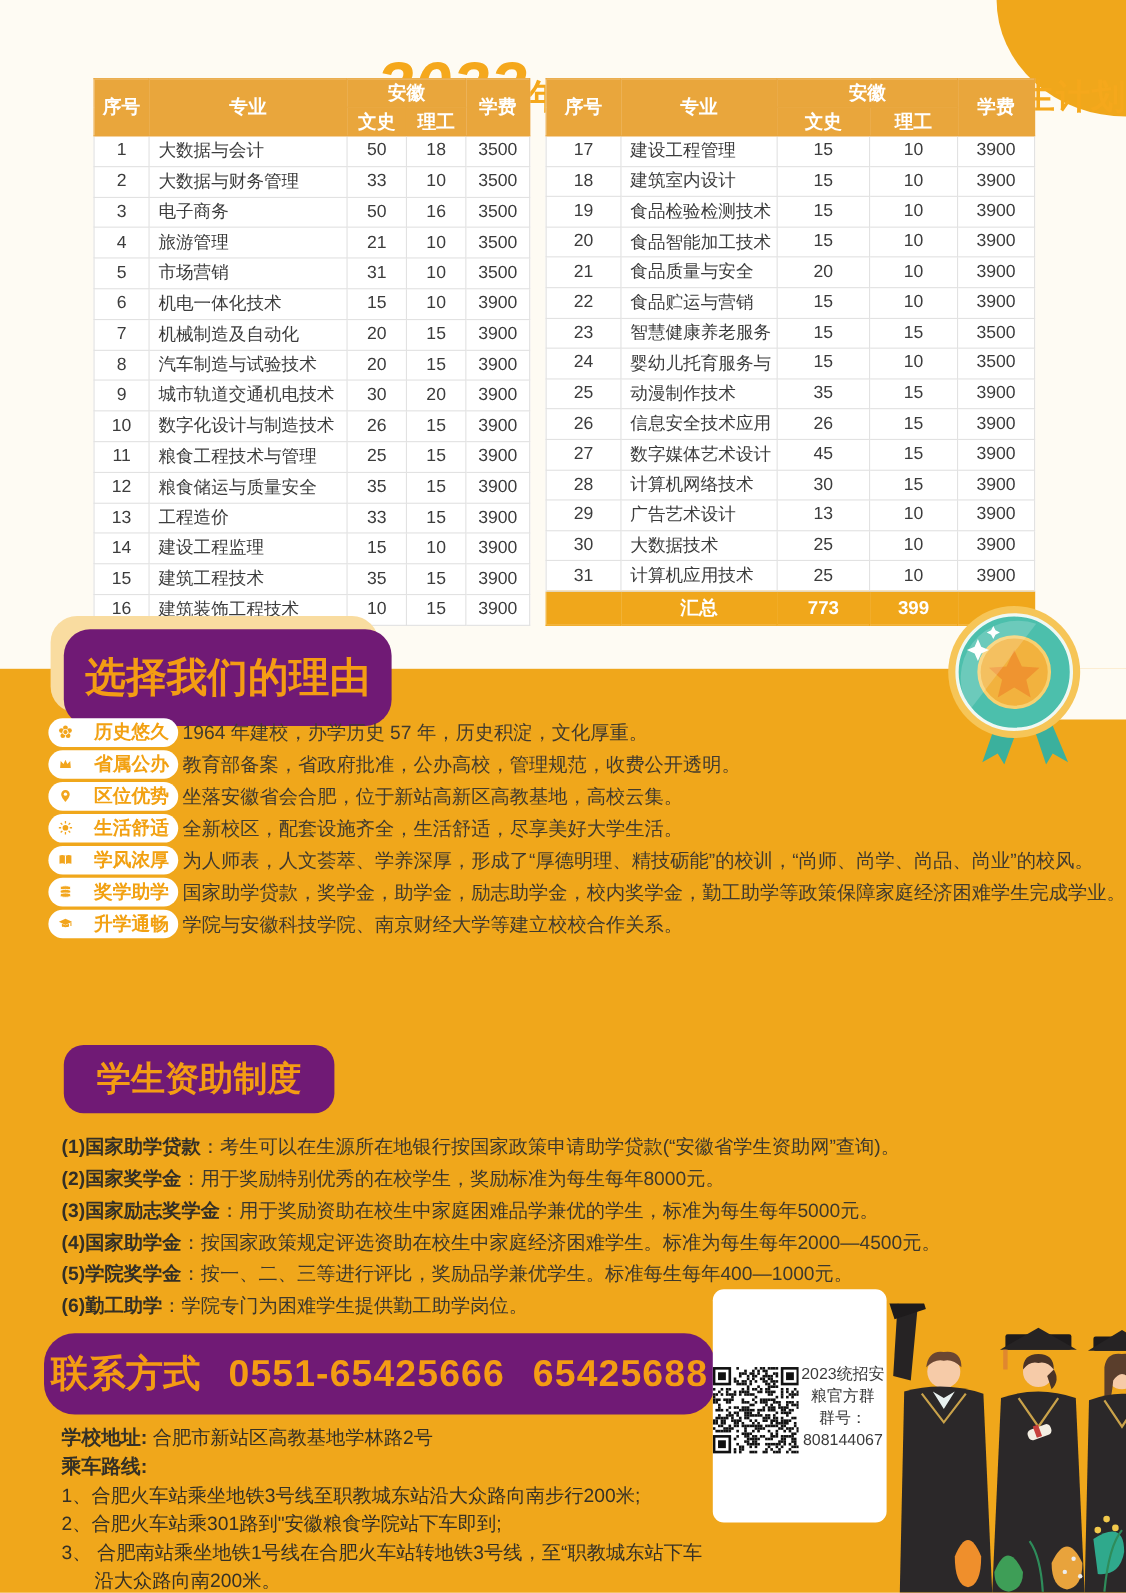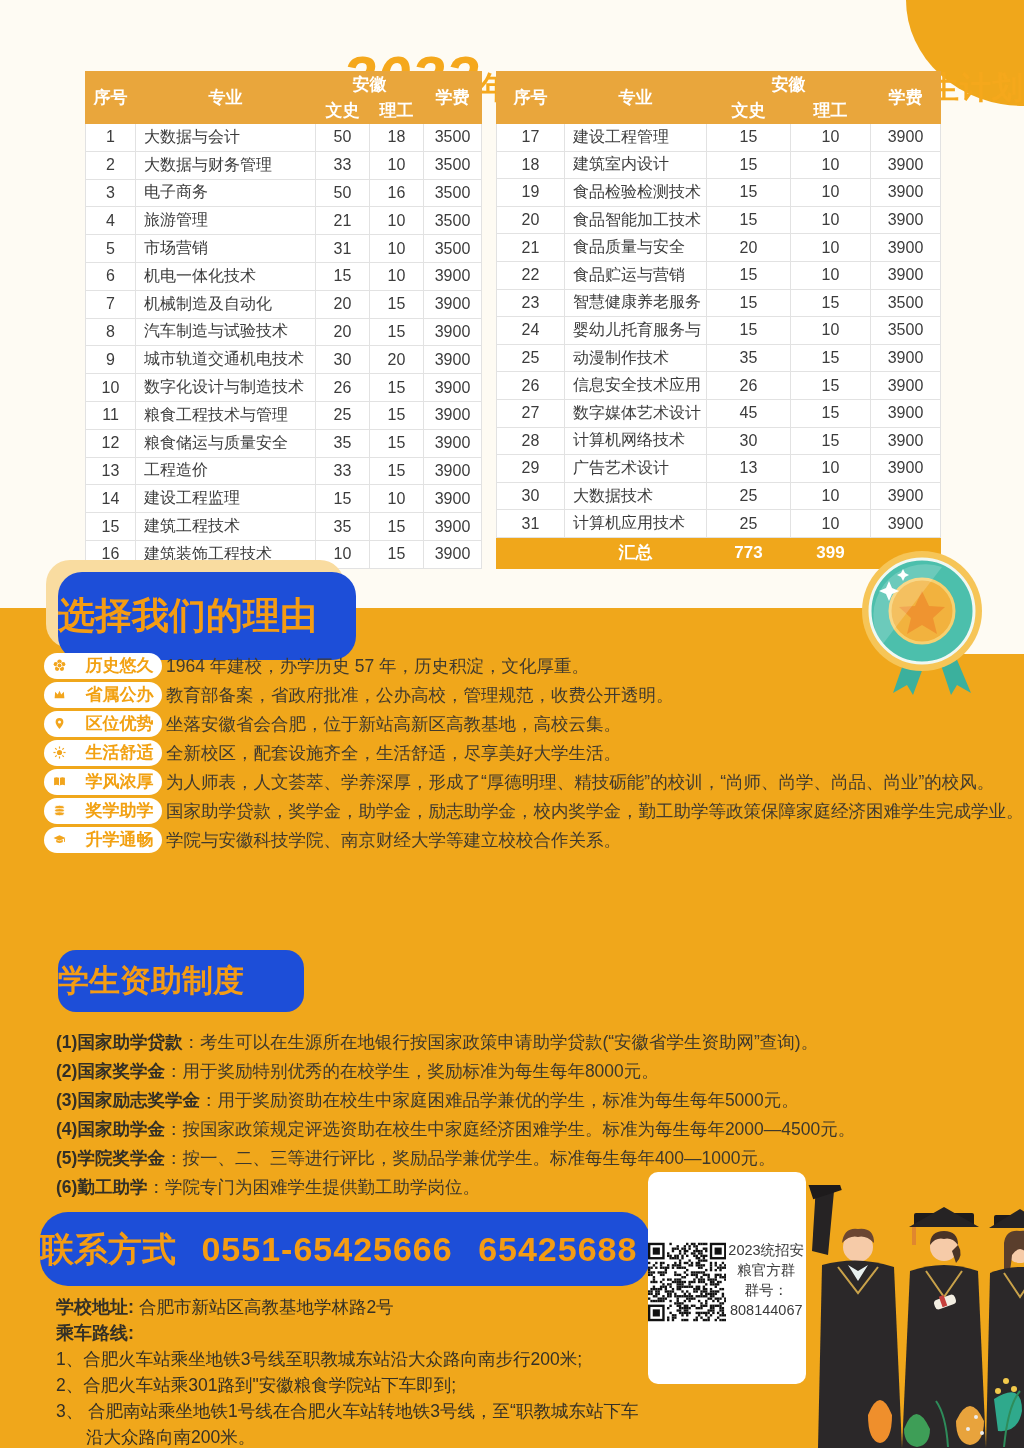--- a/index.html
+++ b/index.html
@@ -20,21 +20,21 @@
   table{border-collapse:collapse;background:#fff;table-layout:fixed;}
   th{background:#E9A63C;color:#fff;font-size:17px;font-weight:bold;border:1px solid #E9A63C;padding:1px 2px;}
   td{border:1px solid #E2E2E2;font-size:16px;color:#3C3C3C;height:26.6px;padding:0 3px;background:#fff;}
   .c-no,.c-num{text-align:center;}
   .c-major{text-align:left;padding-left:8px;white-space:nowrap;overflow:hidden;}
   tr.totals td{background:#F0A71B;color:#fff;font-weight:bold;border-color:#F0A71B;height:30px;font-size:17px;}
   
   .main-orange{position:absolute;top:608px;left:0;width:1024px;height:840px;background:#F0A71B;}
   .notch{position:absolute;top:608px;right:0;width:138px;height:46px;background:#FEFBF3;border-bottom-left-radius:52px;}
   
-  .headline{position:absolute;background:#1d4ed8;color:#F49C13;font-weight:bold;text-align:left;}
+  .headline{position:absolute;background:#701a75;color:#F49C13;font-weight:bold;text-align:center;}
   .reasons-box{left:58px;top:572px;width:298px;height:88px;font-size:37px;line-height:88px;
     border-radius:24px;box-shadow:-12px -12px 0 0 #F9DCA0;}
   .aid-box{left:58px;top:950px;width:246px;height:62px;font-size:31px;line-height:62px;border-radius:18px;}
   .contact-box{left:40px;top:1212px;width:610px;height:74px;font-size:34px;line-height:74px;border-radius:28px;white-space:nowrap;}
   .contact-box .ph{margin-left:16px;letter-spacing:1px;}
   
   .reasons-list{position:absolute;left:44px;top:651px;width:960px;}
   .reason-row{display:flex;align-items:center;height:29px;}
   .pill{flex:0 0 118px;height:26px;background:#fff;border-radius:14px;display:flex;
     align-items:center;justify-content:center;gap:20px;color:#F2A112;font-weight:bold;font-size:17px;}

